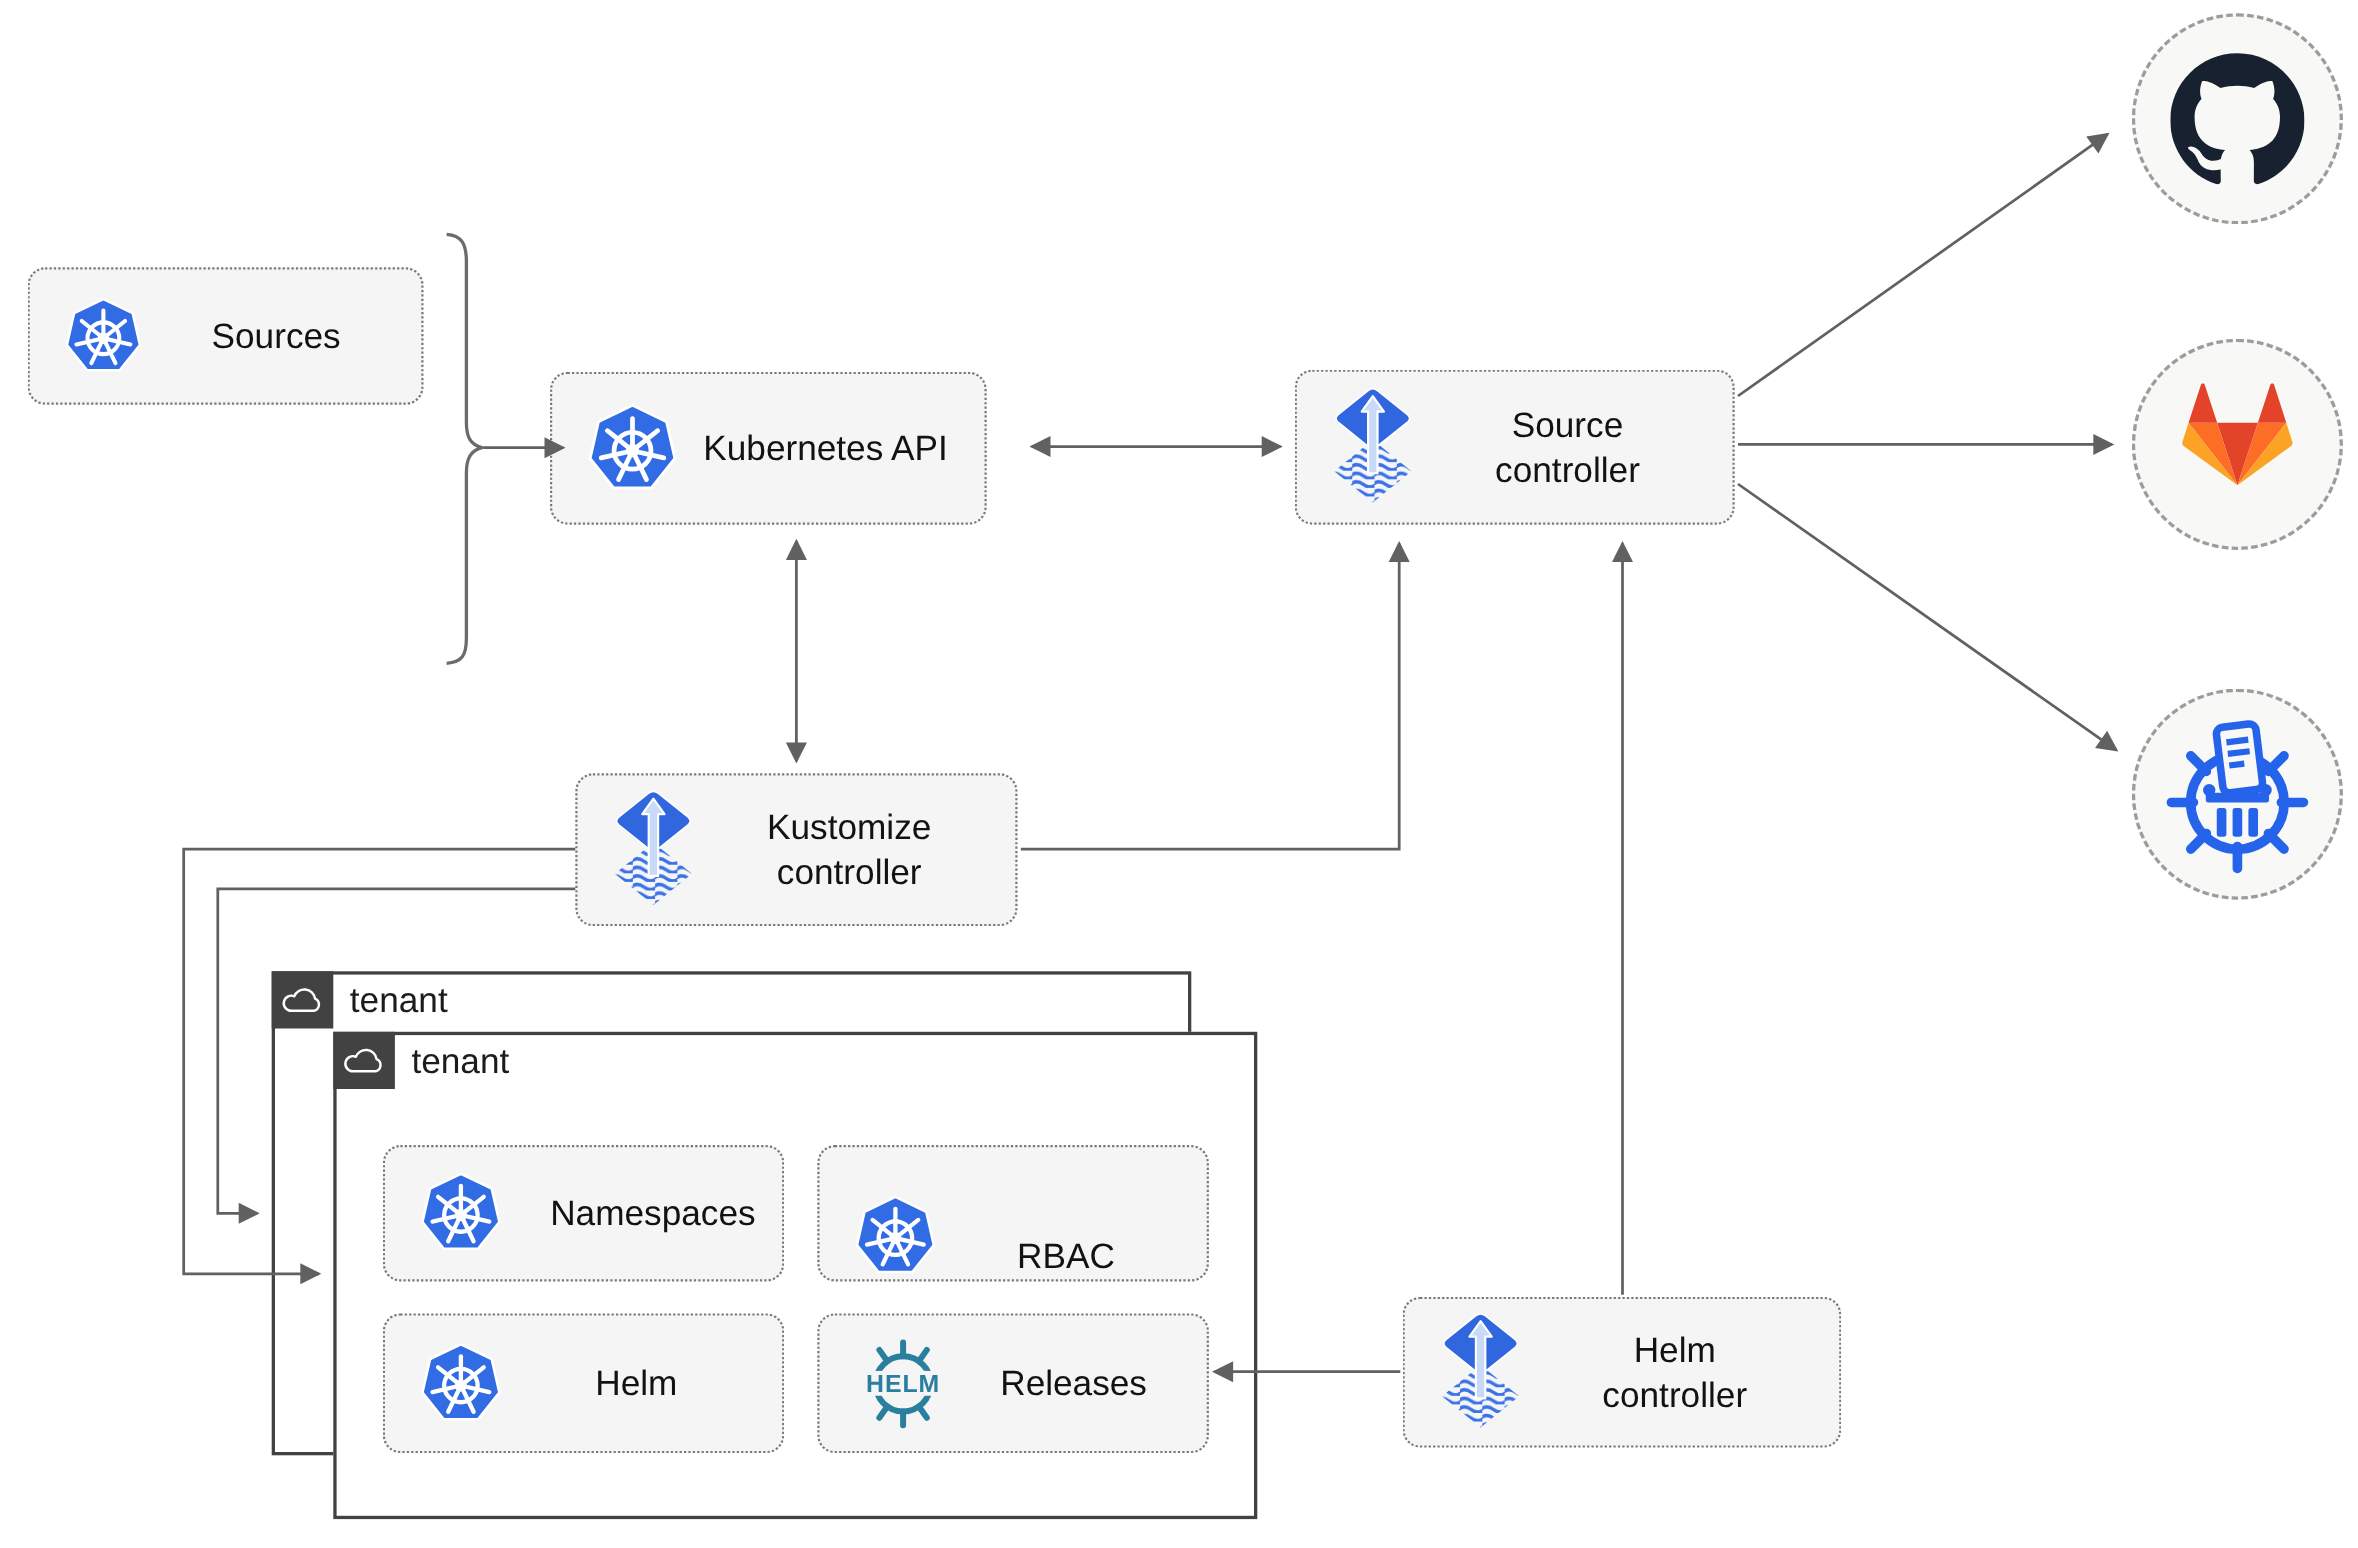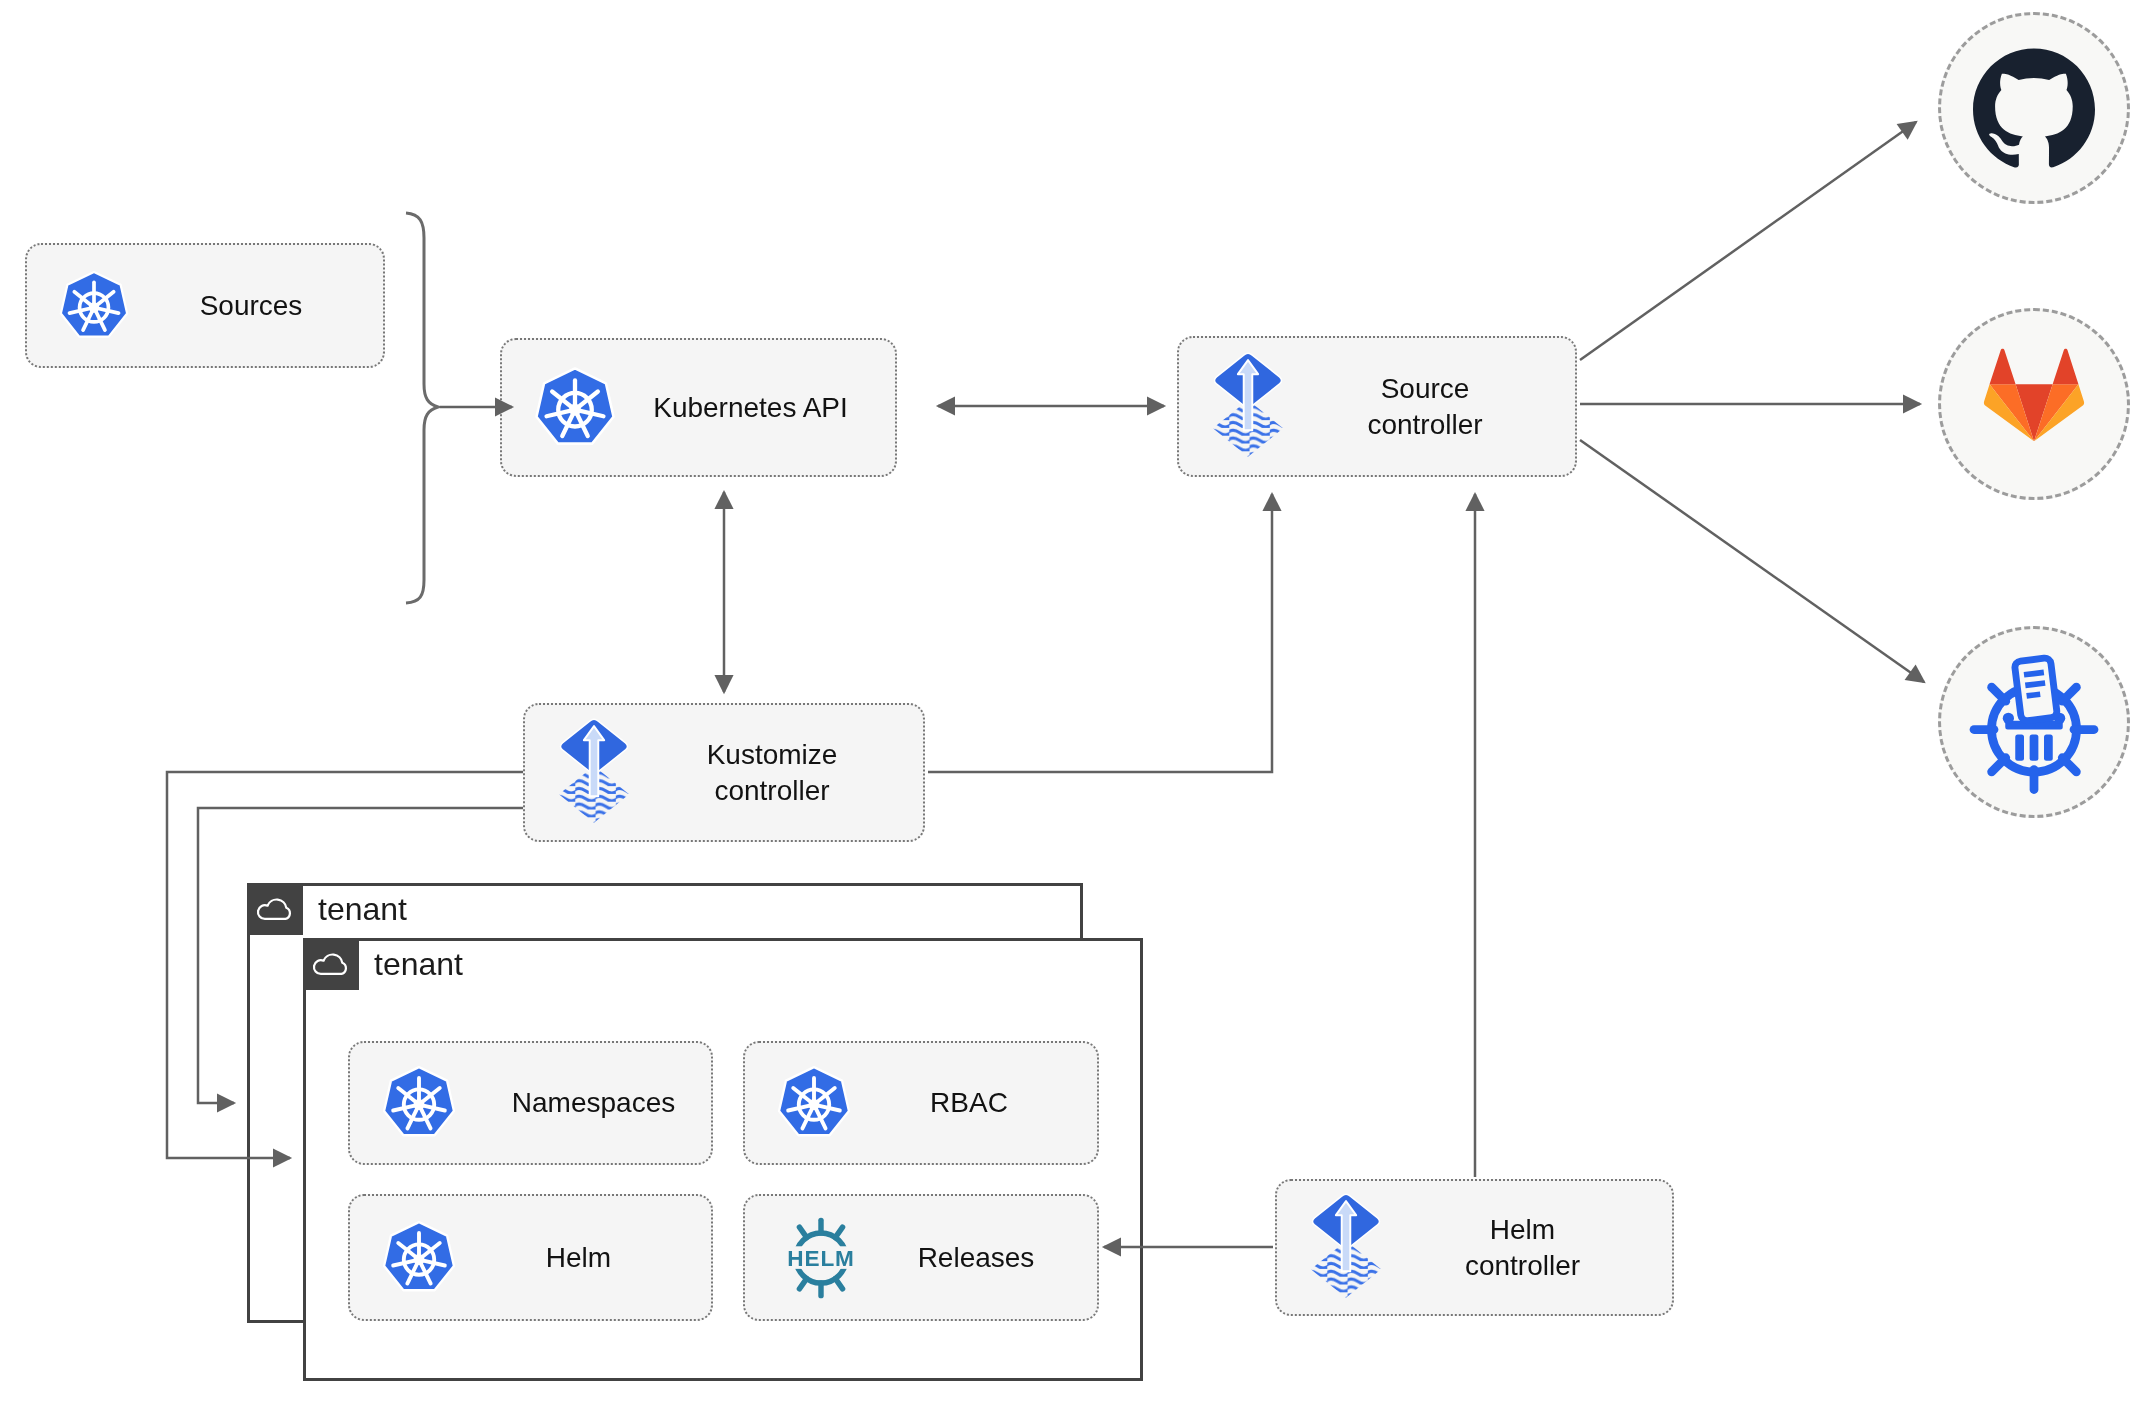--- a/index.html
+++ b/index.html
@@ -1,20 +1,20 @@
 <!DOCTYPE html>
 <html><head>
 <meta charset="utf-8">
 <style>
   html,body{margin:0;padding:0;background:#fff;}
   #page{position:relative;width:2144px;height:1407px;background:#fff;overflow:hidden;
         font-family:"Liberation Sans",sans-serif;color:#141414;}
   .rbox{position:absolute;background:#f5f5f5;border:2px dotted #777;border-radius:16px;
         box-sizing:border-box;display:flex;align-items:center;padding:0 18px 0 30px;gap:6px;z-index:5;}
-  .rbox .lbl{flex:1;text-align:center;font-size:28px;line-height:1.28;color:#121212;white-space:pre-line;}
+  .rbox .lbl{flex:1;text-align:center;font-size:32px;line-height:1.28;color:#121212;white-space:pre-line;}
   .icon-wrap{flex:0 0 auto;display:flex;align-items:center;justify-content:center;}
   .tenant{position:absolute;background:#fff;border:3px solid #424242;box-sizing:border-box;}
   .tab{position:absolute;left:-3px;top:-3px;width:56px;height:52px;background:#424242;
        display:flex;align-items:center;justify-content:center;}
   .tenant-lbl{position:absolute;left:68px;top:-3px;height:52px;line-height:52px;font-size:32px;color:#1c1c1c;}
   .ext{position:absolute;width:192px;height:192px;border:3px dashed #9c9c9c;border-radius:50%;
        background:#f8f8f6;box-sizing:border-box;display:flex;align-items:center;justify-content:center;z-index:5;}
   #connectors{position:absolute;left:0;top:0;z-index:50;pointer-events:none;}
   #connectors line,#connectors path{stroke:#616161;stroke-width:2.5;fill:none;}
   #connectors .bracket{stroke:#6b6b6b;stroke-width:3;}
@@ -89,21 +89,21 @@
     <div class="tenant-lbl">tenant</div>
 
     <div class="rbox" style="left:42px;top:100px;width:365px;height:124px;gap:36px;">
       <span class="icon-wrap">
         <svg width="78" height="78">
             <use href="#sym-k8s" fill="#326ce5"></use>
           </svg>
       </span>
       <span class="lbl">Namespaces</span>
     </div>
-    <div class="rbox" style="left:437px;top:100px;width:356px;height:124px;">
+    <div class="rbox" style="left:437px;top:100px;width:356px;height:124px;align-items:flex-end;">
       <span class="icon-wrap">
         <svg width="78" height="78">
             <use href="#sym-k8s" fill="#326ce5"></use>
           </svg>
       </span>
       <span class="lbl">RBAC</span>
     </div>
     <div class="rbox" style="left:42px;top:253px;width:365px;height:127px;">
       <span class="icon-wrap">
         <svg width="78" height="78">

